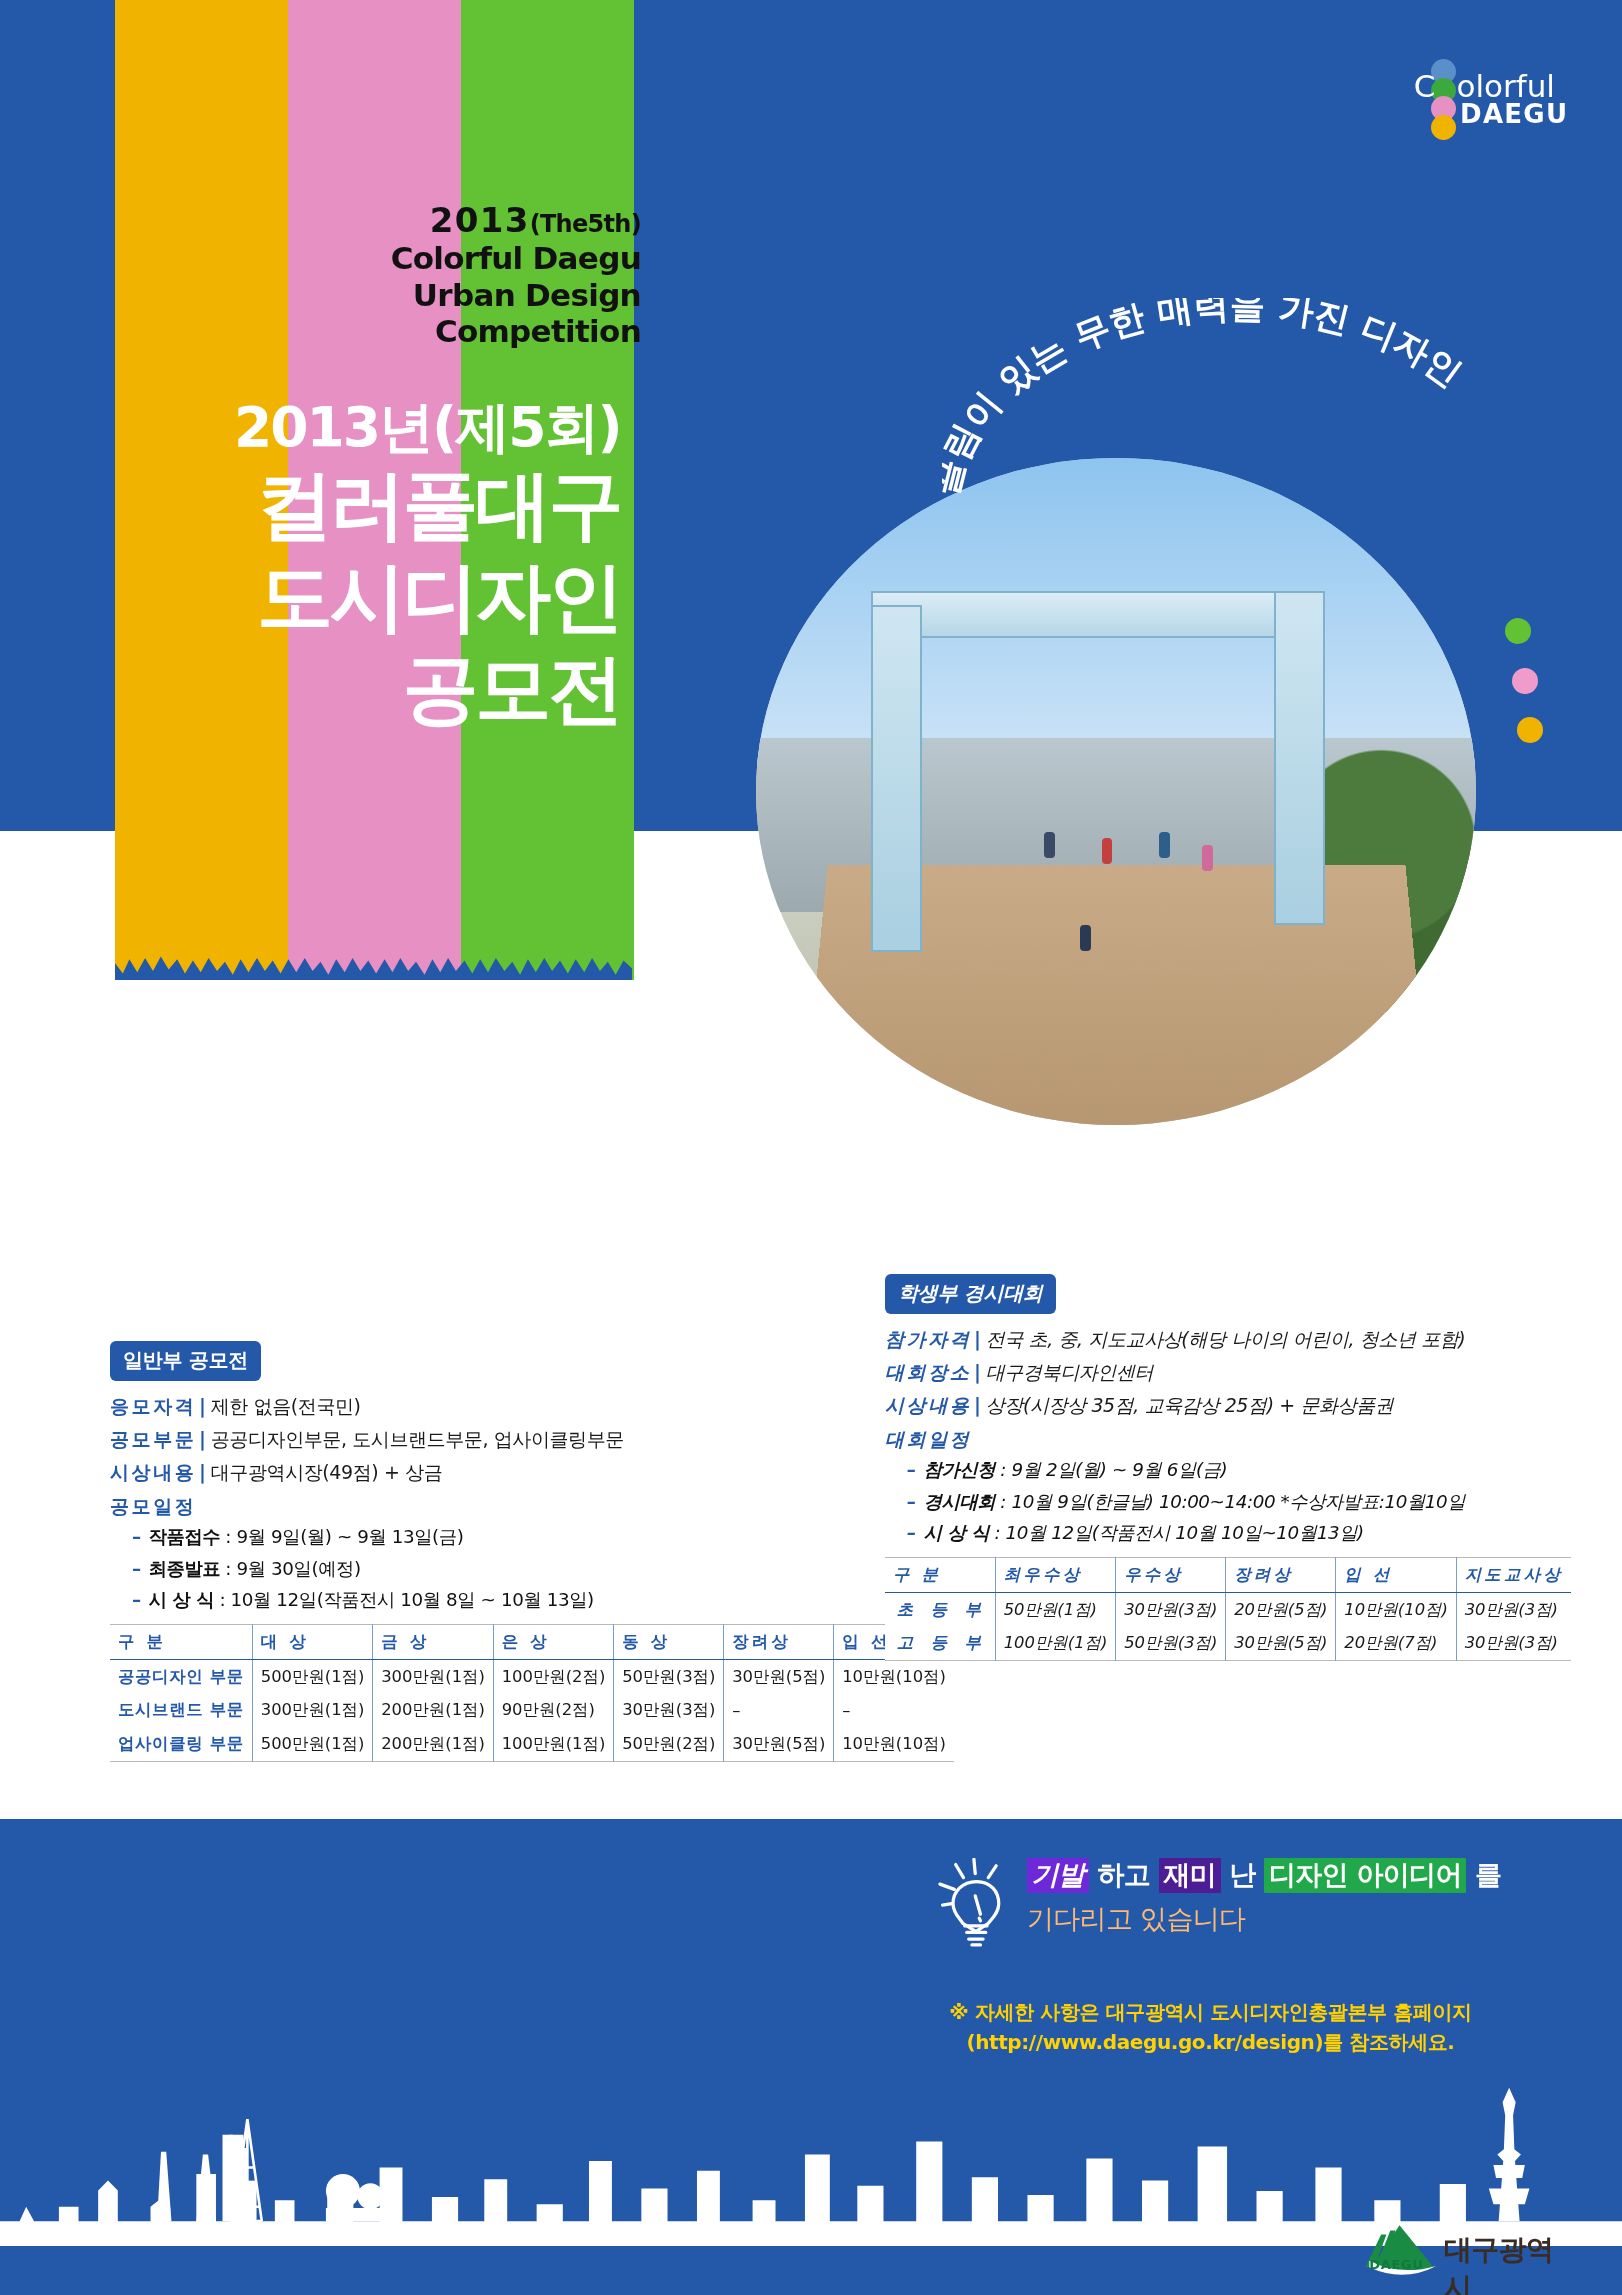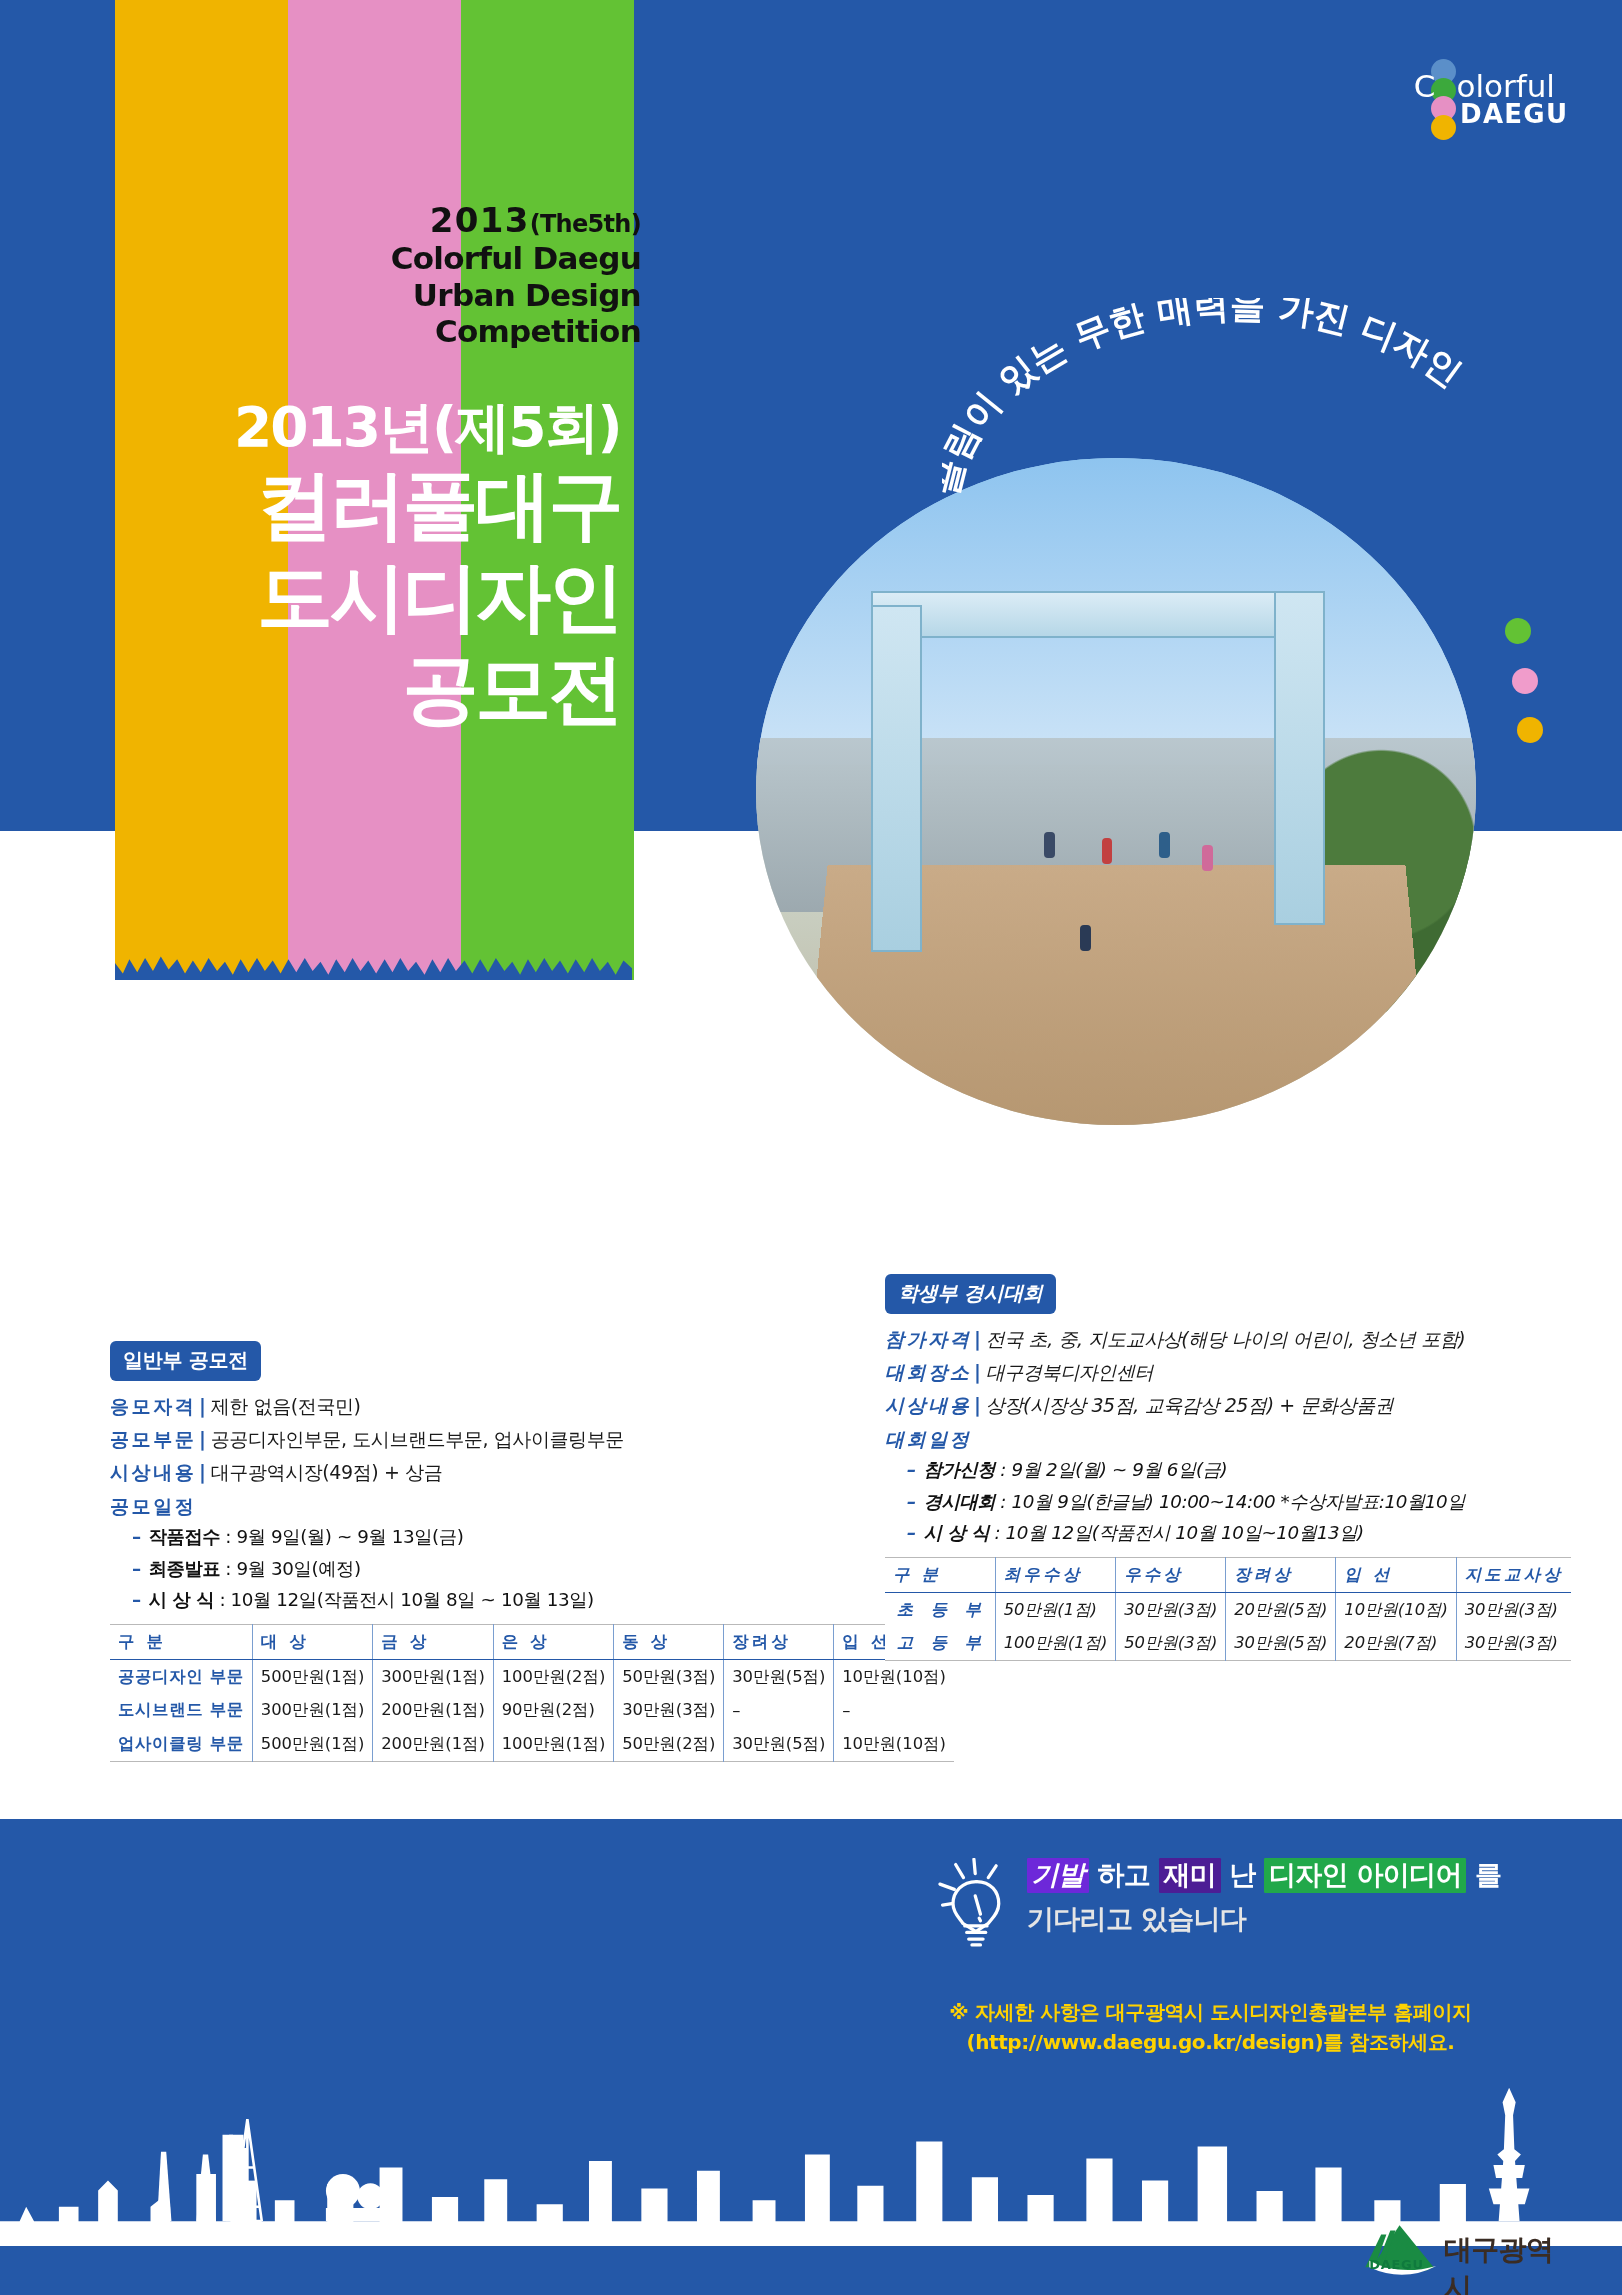--- a/index.html
+++ b/index.html
@@ -154,21 +154,21 @@
   .tbl-left  { width: 690px; }
   .tbl-right { width: 654px; }
   .tbl-left th:first-child, .tbl-left td:first-child { width: 151px; }
 
   
   .bottom-band { position: absolute; left:0; right:0; top: 1819px; bottom: 0; background: #2458a8; }
 
   .tagline { position: absolute; left: 942px; top: 1857px; }
   .bulb { position: absolute; left: -6.5px; top: 1.3px; }
   .tg-l1 { font-size: 27px; color:#fff; font-weight:700; margin-left: 85px; letter-spacing:-0.7px; white-space:nowrap; }
-  .tg-l2 { font-size: 27px; color:#e5e5e5; font-weight:700; margin-left: 85px; margin-top: 7.9px; letter-spacing:-0.7px;}
+  .tg-l2 { font-size: 27px; color:#fdba74; font-weight:400; margin-left: 85px; margin-top: 7.9px; letter-spacing:-0.7px;}
   .hl { padding: 1.3px 4.6px 2.6px; border-radius: 1.3px; color:#fff; font-weight:800; }
 
   .footnote {
     position: absolute; left: 929px; top: 1997px; width: 563px;
     color: #ffd200; font-size: 20px; text-align: center; line-height: 1.5; font-weight: 600;
     letter-spacing:-0.4px;
   }
 
   
   .skyline { position: absolute; left: 0; bottom: 49px; width: 100%; height: 170px; }

